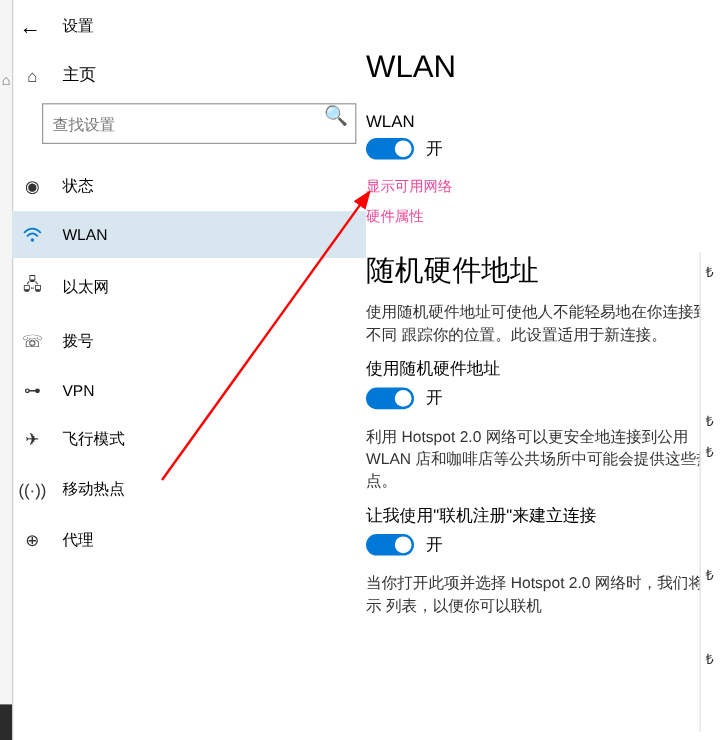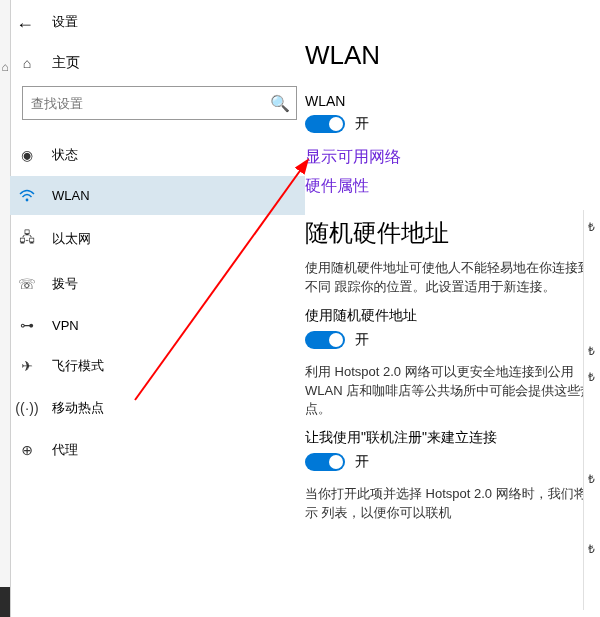--- a/index.html
+++ b/index.html
@@ -6,36 +6,36 @@
   .window{width:600px;height:617px;position:relative;overflow:hidden;border:0;}
   .left-strip{position:absolute;left:0;top:0;width:10px;height:100%;background:#f5f5f5;border-right:1px solid #d0d0d0;}
   .strip-home{position:absolute;left:0;top:56px;width:10px;height:22px;display:flex;align-items:center;justify-content:center;font-size:12px;color:#666;}
   .strip-dark{position:absolute;left:0;bottom:0;width:10px;height:30px;background:#2b2b2b;}
   .sidebar{position:absolute;left:10px;top:0;width:295px;height:100%;padding:0;}
   .topbar{height:44px;display:flex;align-items:center;gap:18px;padding:0 6px;}
   .back{font-size:18px;}
   .title{font-size:13px;}
   .homei{display:flex;align-items:center;gap:16px;padding:10px 8px;font-size:14px;}
   .icon{width:18px;display:inline-flex;justify-content:center;color:#333;font-size:14px;}
-  .search{margin:4px 8px 14px 12px;border:1px solid #999;height:32px;display:flex;align-items:center;}
+  .search{margin:4px 8px 14px 25px;border:1px solid #999;height:32px;display:flex;}
   .search input{border:0;outline:0;flex:1;font-size:13px;padding:0 8px;background:transparent;}
   .search .sicon{width:32px;text-align:center;color:#444;}
   .group-h{font-size:13px;font-weight:600;padding:6px 8px 12px 8px;}
   .nav{}
   .nav-item{display:flex;align-items:center;gap:16px;padding:12px 8px;font-size:13px;cursor:default;}
   .nav-item.sel{background:#d8e6ef;}
   .nav-item.sel .icon{color:#0078d7;}
   .main{position:absolute;left:305px;top:0;right:0;height:100%;padding:0 0 0 0;overflow:hidden;}
   .inner{padding:40px 0 0 0;}
   .h1{font-size:26px;font-weight:400;margin:0 0 22px 0;}
   .lbl{font-size:14px;margin:4px 0;}
   .toggle{width:40px;height:18px;border-radius:10px;background:#0078d7;position:relative;display:inline-block;vertical-align:middle;}
   .toggle .knob{position:absolute;right:2px;top:2px;width:14px;height:14px;border-radius:50%;background:#fff;}
   .tg-row{display:flex;align-items:center;gap:10px;margin:6px 0 14px 0;font-size:14px;}
-  .link{color:#6d28d9;font-size:16px;margin:8px 0;display:block;}
+  .link{color:#ec4899;font-size:12px;margin:8px 0;display:block;}
   .h2{font-size:24px;font-weight:400;margin:20px 0 10px 0;}
   .desc{font-size:13px;color:#333;margin:4px 0 10px 0;line-height:1.45;}
   svg.arrow{position:absolute;left:0;top:0;pointer-events:none;}
   .clip-r{position:absolute;right:0;top:210px;width:16px;height:400px;border-left:1px solid #e0e0e0;background:#fff;}
   .clip-r .t{position:absolute;font-size:12px;color:#333;}
 </style>
 </head>
 <body>
 
 <div class="window">

